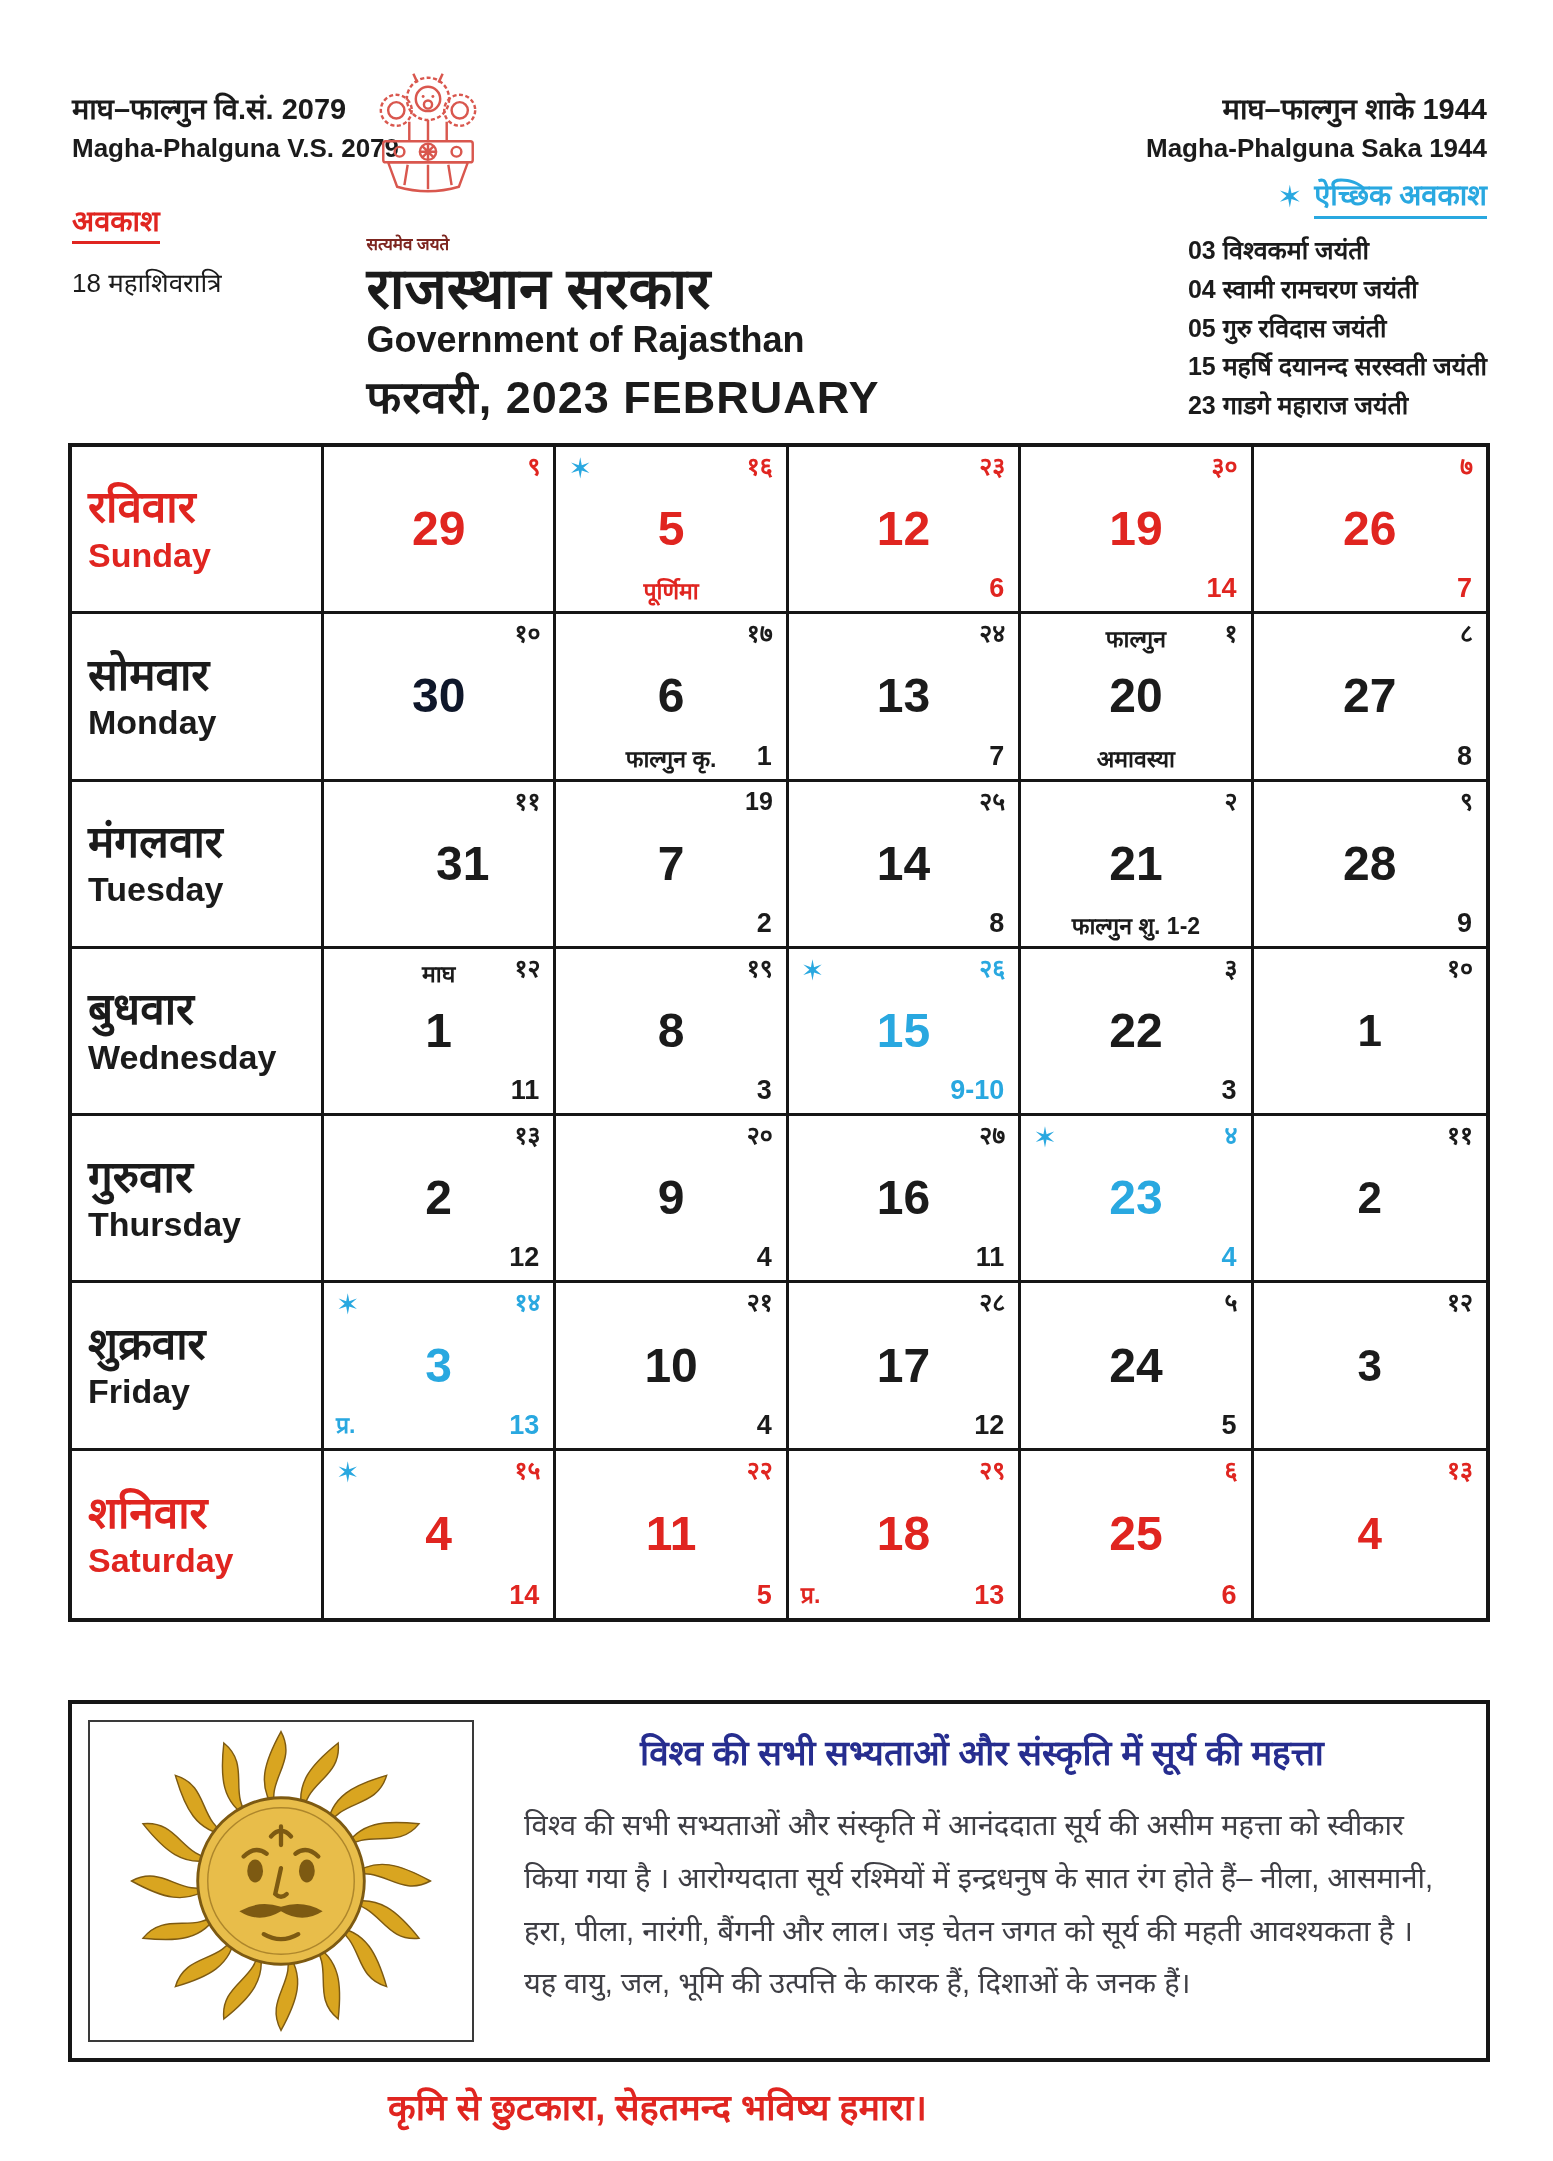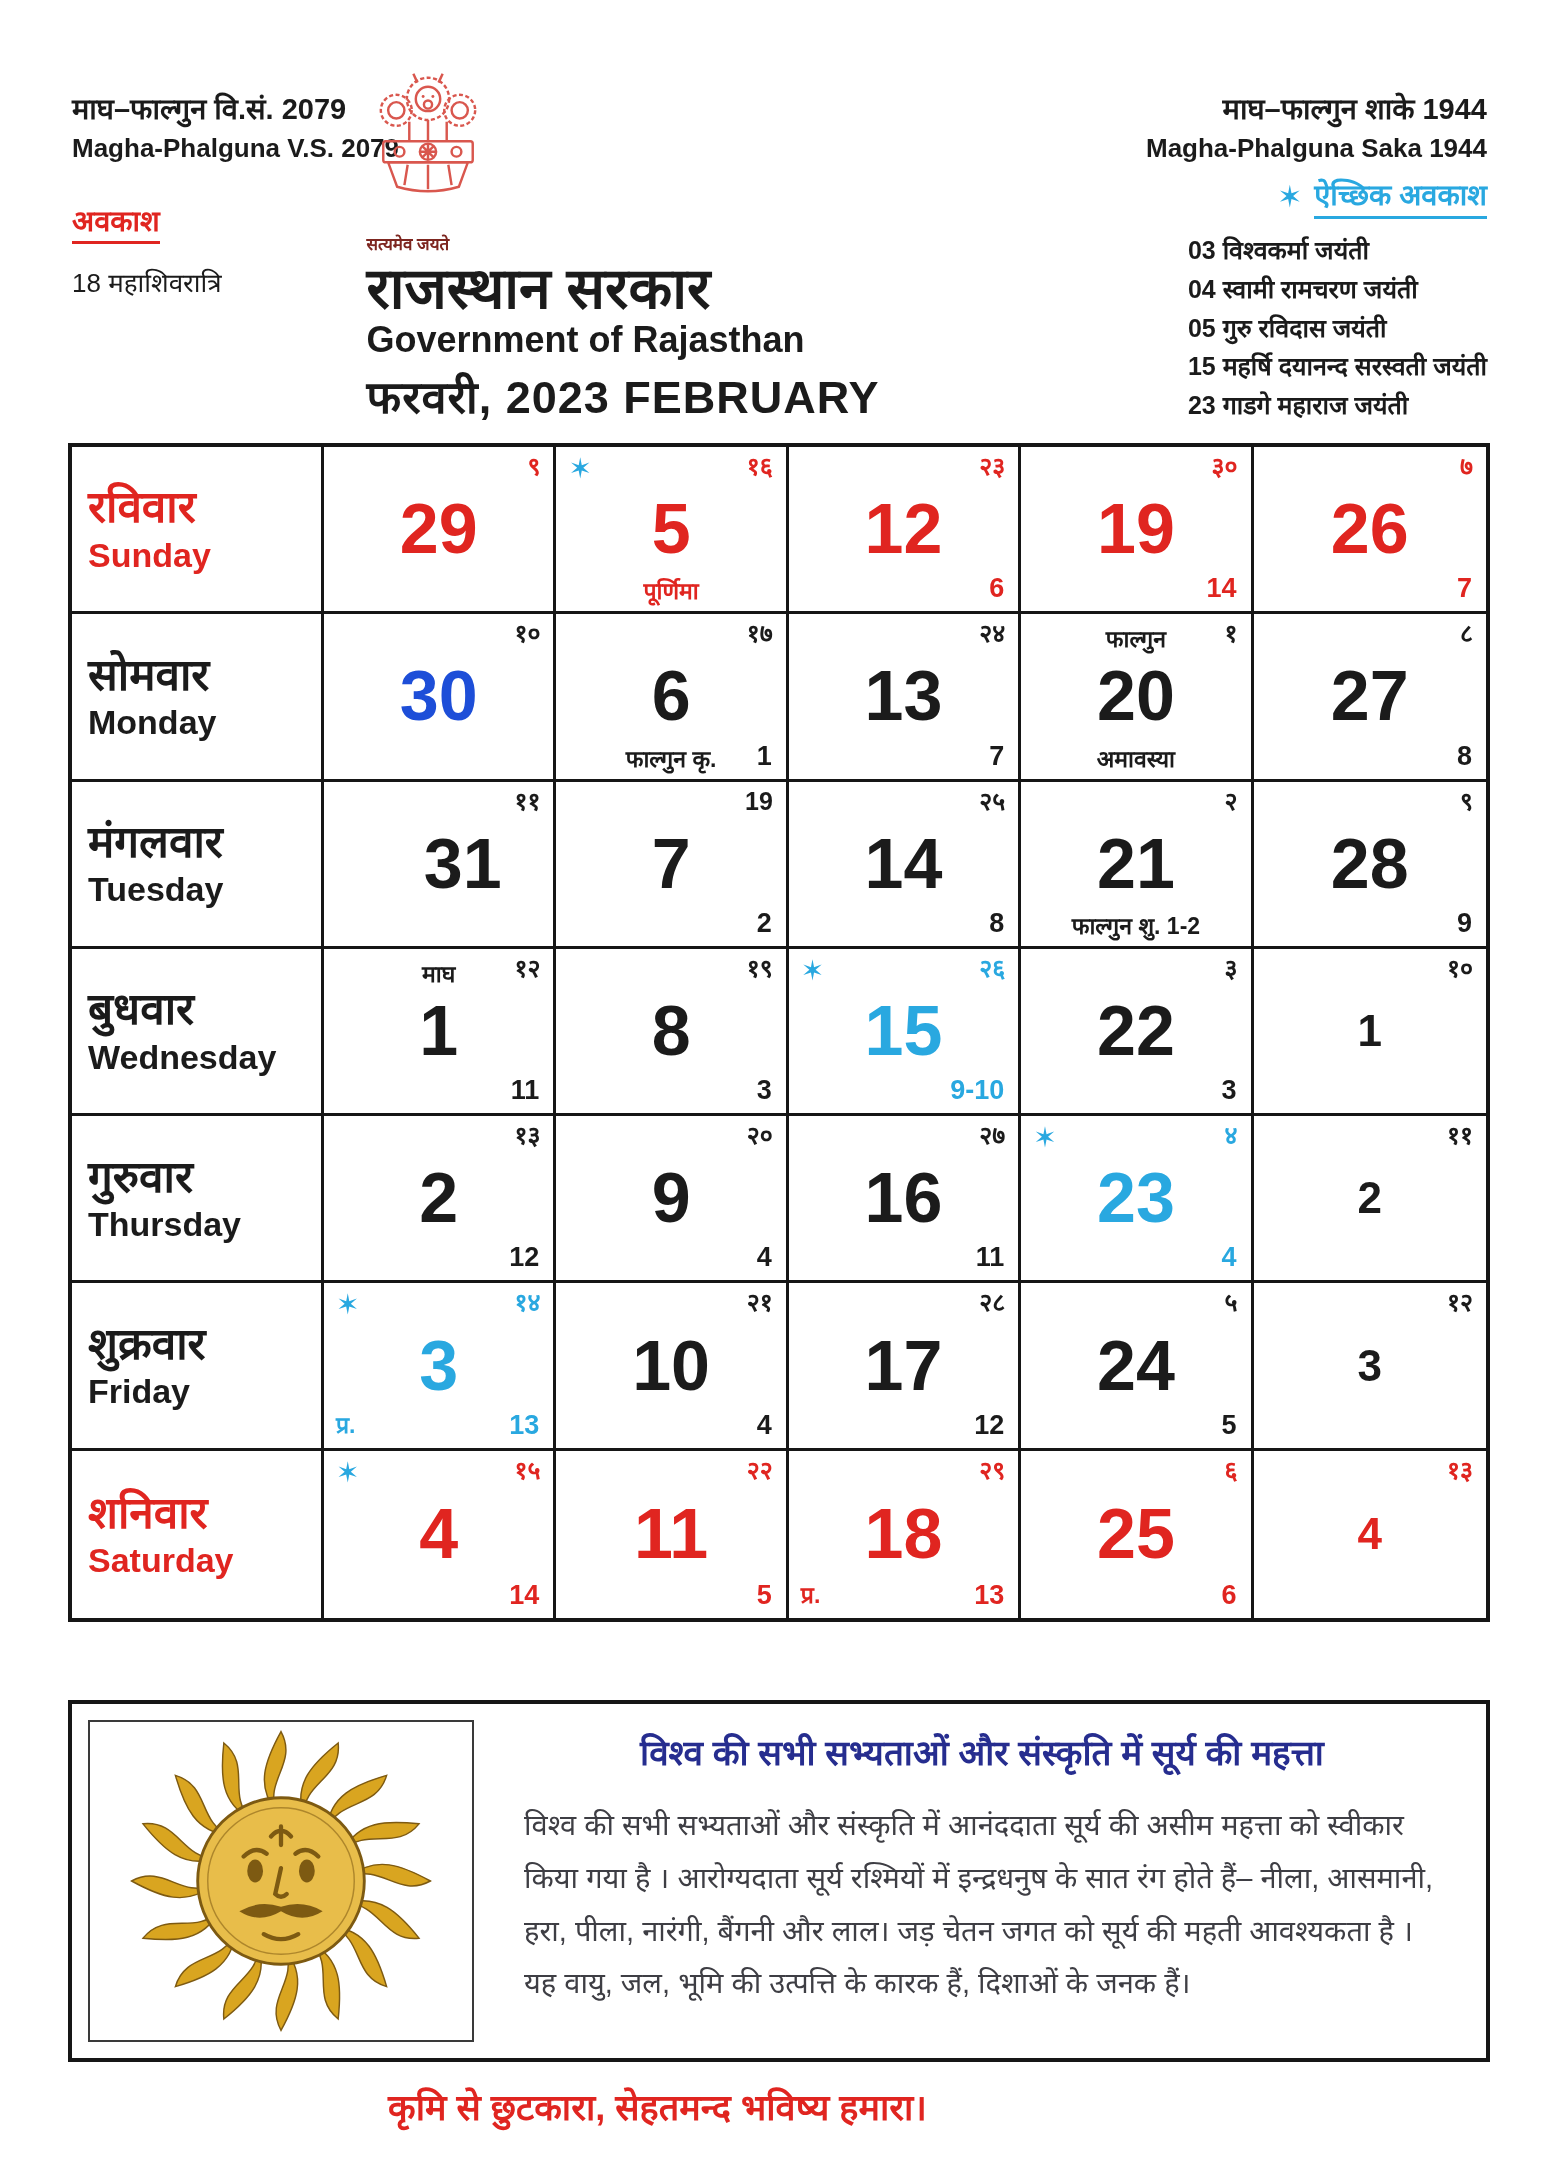--- a/index.html
+++ b/index.html
@@ -36,21 +36,21 @@
   .cal{position:absolute;left:68px;top:443px;width:1422px;height:1179px;box-sizing:border-box;
        display:grid;grid-template-columns:252px repeat(5,1fr);grid-template-rows:repeat(7,1fr);
        border:4px solid #161616;background:#fff;}
   .cell{position:relative;box-sizing:border-box;border-right:3px solid #161616;border-bottom:3px solid #161616;}
   .cell:nth-child(6n){border-right:none;}
   .cell:nth-child(n+37){border-bottom:none;}
   .day-cell{display:flex;flex-direction:column;justify-content:center;padding-left:16px;}
   .day-hi{font-size:44px;font-weight:bold;line-height:1.1;}
   .day-en{font-size:34px;font-weight:bold;margin-top:4px;}
   .date-cell{display:flex;align-items:center;justify-content:center;}
-  .date{font-size:70px;font-weight:bold;line-height:1;}
+  .date{font-size:48px;font-weight:bold;line-height:1;}
   .date.small{font-size:44px;}
   .star{position:absolute;top:8px;left:12px;font-size:28px;color:var(--blue)!important;line-height:1;}
   .top-label{position:absolute;top:8px;left:50%;transform:translateX(-50%);font-size:23px;font-weight:bold;white-space:nowrap;}
   .tithi{position:absolute;top:7px;right:13px;font-size:25px;font-weight:bold;line-height:1;}
   .b-left{position:absolute;bottom:8px;left:12px;font-size:23px;font-weight:bold;}
   .b-center{position:absolute;bottom:5px;left:50%;transform:translateX(-50%);font-size:23px;font-weight:bold;white-space:nowrap;}
   .b-right{position:absolute;bottom:7px;right:14px;font-size:27px;font-weight:bold;}
 
   
   .info-box{position:absolute;left:68px;top:1700px;width:1422px;height:362px;box-sizing:border-box;
@@ -150,21 +150,21 @@
         <span class="tithi" style="color: rgb(224, 37, 32);">७</span>
         <div class="date" style="color: rgb(224, 37, 32);">26</div>
         <span class="b-right" style="color: rgb(224, 37, 32);">7</span>
       </div>
       <div class="cell day-cell">
         <div class="day-hi" style="color: rgb(27, 27, 27);">सोमवार</div>
         <div class="day-en" style="color: rgb(27, 27, 27);">Monday</div>
       </div>
       <div class="cell date-cell">
         <span class="tithi" style="color: rgb(27, 27, 27);">१०</span>
-        <div class="date" style="color: #1d4ed8;">30</div>
+        <div class="date" style="color: #0f172a;">30</div>
       </div>
       <div class="cell date-cell">
         <span class="tithi" style="color: rgb(27, 27, 27);">१७</span>
         <div class="date" style="color: rgb(27, 27, 27);">6</div>
         <span class="b-center" style="color: rgb(27, 27, 27);">फाल्गुन कृ.</span>
         <span class="b-right" style="color: rgb(27, 27, 27);">1</span>
       </div>
       <div class="cell date-cell">
         <span class="tithi" style="color: rgb(27, 27, 27);">२४</span>
         <div class="date" style="color: rgb(27, 27, 27);">13</div>

